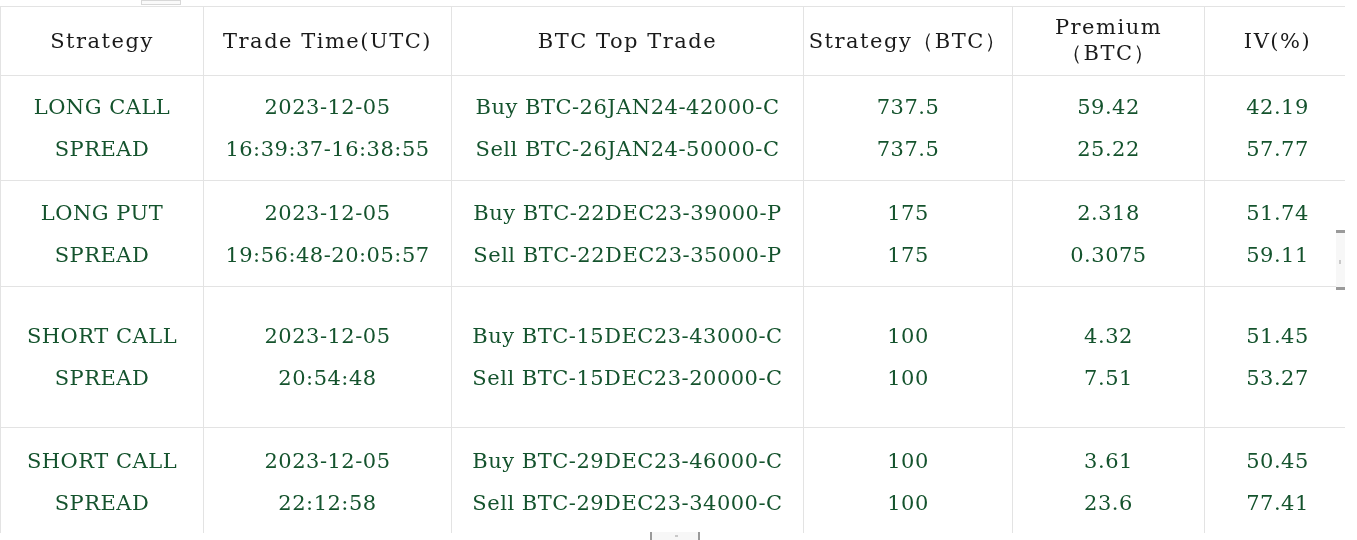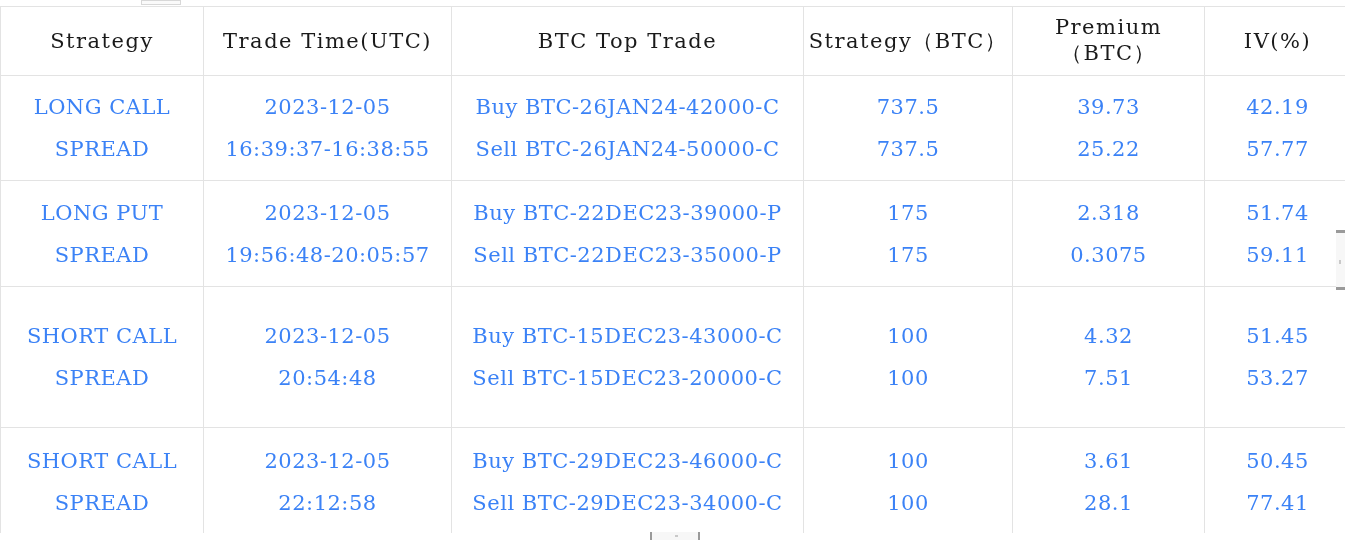--- a/index.html
+++ b/index.html
@@ -58,21 +58,21 @@
     height: 68px;
     font-weight: normal;
     font-size: 21px;
     letter-spacing: 1.5px;
     color: #1a1a1a;
   }
 
   #trade-table tbody td {
     font-size: 21px;
     letter-spacing: 0.5px;
-    color: #3b82f6;
+    color: #14532d;
     line-height: 42px;
   }
 
   .cell-lines {
     display: block;
     padding: 0;
   }
   .cell-lines .ln {
     display: block;
     white-space: pre;
@@ -215,21 +215,21 @@
           </span>
         </td>
         <td>
           <span class="cell-lines">
             <span class="ln">737.5</span>
             <span class="ln">737.5</span>
           </span>
         </td>
         <td>
           <span class="cell-lines">
-            <span class="ln">39.73</span>
+            <span class="ln">59.42</span>
             <span class="ln">25.22</span>
           </span>
         </td>
         <td>
           <span class="cell-lines">
             <span class="ln">42.19</span>
             <span class="ln">57.77</span>
           </span>
         </td>
       </tr>
@@ -333,21 +333,21 @@
         </td>
         <td>
           <span class="cell-lines">
             <span class="ln">100</span>
             <span class="ln">100</span>
           </span>
         </td>
         <td>
           <span class="cell-lines">
             <span class="ln">3.61</span>
-            <span class="ln">28.1</span>
+            <span class="ln">23.6</span>
           </span>
         </td>
         <td>
           <span class="cell-lines">
             <span class="ln">50.45</span>
             <span class="ln">77.41</span>
           </span>
         </td>
       </tr>
 

